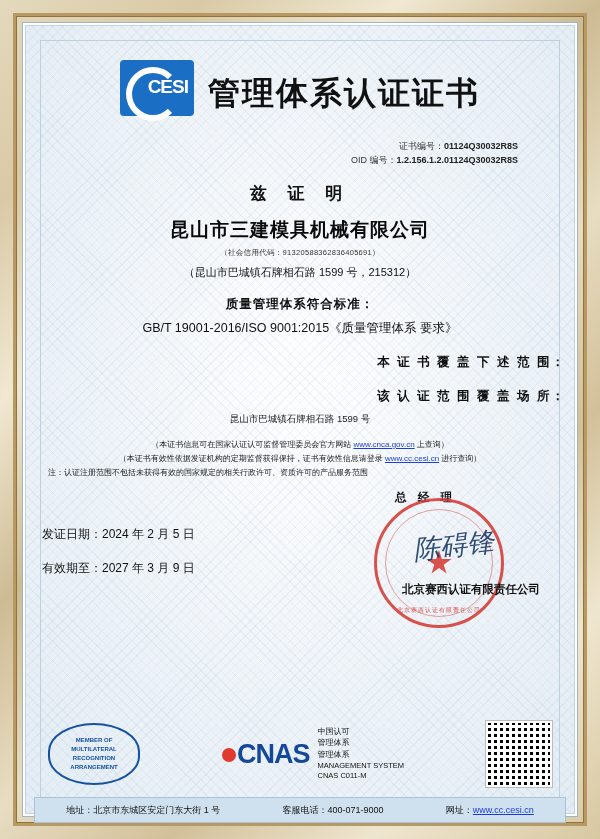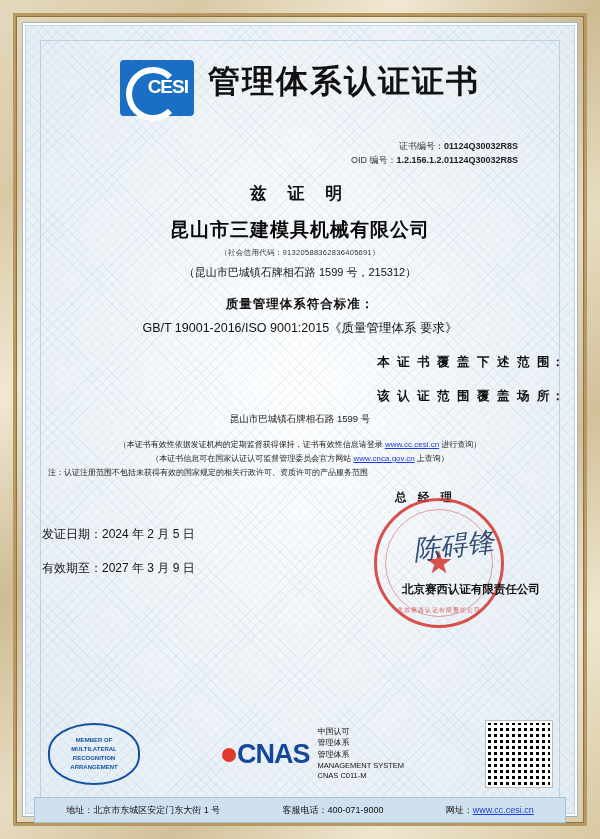--- a/index.html
+++ b/index.html
@@ -35,21 +35,21 @@
   .inner-rule{
     position:absolute;left:40px;right:40px;top:40px;bottom:40px;
     border:1px solid #bcd0e0;
   }
   .content{
     position:absolute;left:34px;right:34px;top:34px;bottom:34px;
     display:flex;flex-direction:column;
   }
 
   
-  .header{display:flex;align-items:flex-start;justify-content:center;gap:14px;margin-top:26px;}
+  .header{display:flex;align-items:flex-end;justify-content:center;gap:14px;margin-top:26px;}
   .logo{
     width:74px;height:56px;background:#1a6fc4;border-radius:4px;
     display:flex;align-items:center;justify-content:center;position:relative;
   }
   .logo .c-ring{
     position:absolute;left:6px;top:7px;width:42px;height:42px;border:6px solid #fff;border-radius:50%;
     border-right-color:transparent;
   }
   .logo .esi{
     position:absolute;right:6px;top:16px;color:#fff;font-size:19px;font-weight:bold;letter-spacing:-1px;
@@ -170,28 +170,28 @@
     <div class="std-label">质量管理体系符合标准：</div>
     <div class="std-value">GB/T 19001-2016/ISO 9001:2015《质量管理体系 要求》</div>
 
     <div class="scope-label">本 证 书 覆 盖 下 述 范 围：</div>
 
     <div class="site-label">该 认 证 范 围 覆 盖 场 所：</div>
     <div class="site-value">昆山市巴城镇石牌相石路 1599 号</div>
 
     <div class="notes">
       <div>
+        <span>（本证书信息可在国家认证认可监督管理委员会官方网站</span>
+        <a href="#">www.cnca.gov.cn</a>
+        <span>上查询）</span>
+      </div>
+      <div>
         <span>（本证书有效性依据发证机构的定期监督获得保持，证书有效性信息请登录</span>
         <a href="#">www.cc.cesi.cn</a>
         <span>进行查询）</span>
-      </div>
-      <div>
-        <span>（本证书信息可在国家认证认可监督管理委员会官方网站</span>
-        <a href="#">www.cnca.gov.cn</a>
-        <span>上查询）</span>
       </div>
       <div class="n3">注：认证注册范围不包括未获得有效的国家规定的相关行政许可、资质许可的产品服务范围</div>
     </div>
 
     <div class="sign-area">
       <div class="gm">总 经 理</div>
       <div class="date1">发证日期：2024 年 2 月 5 日</div>
       <div class="date2">有效期至：2027 年 3 月 9 日</div>
 
       <div class="seal">

